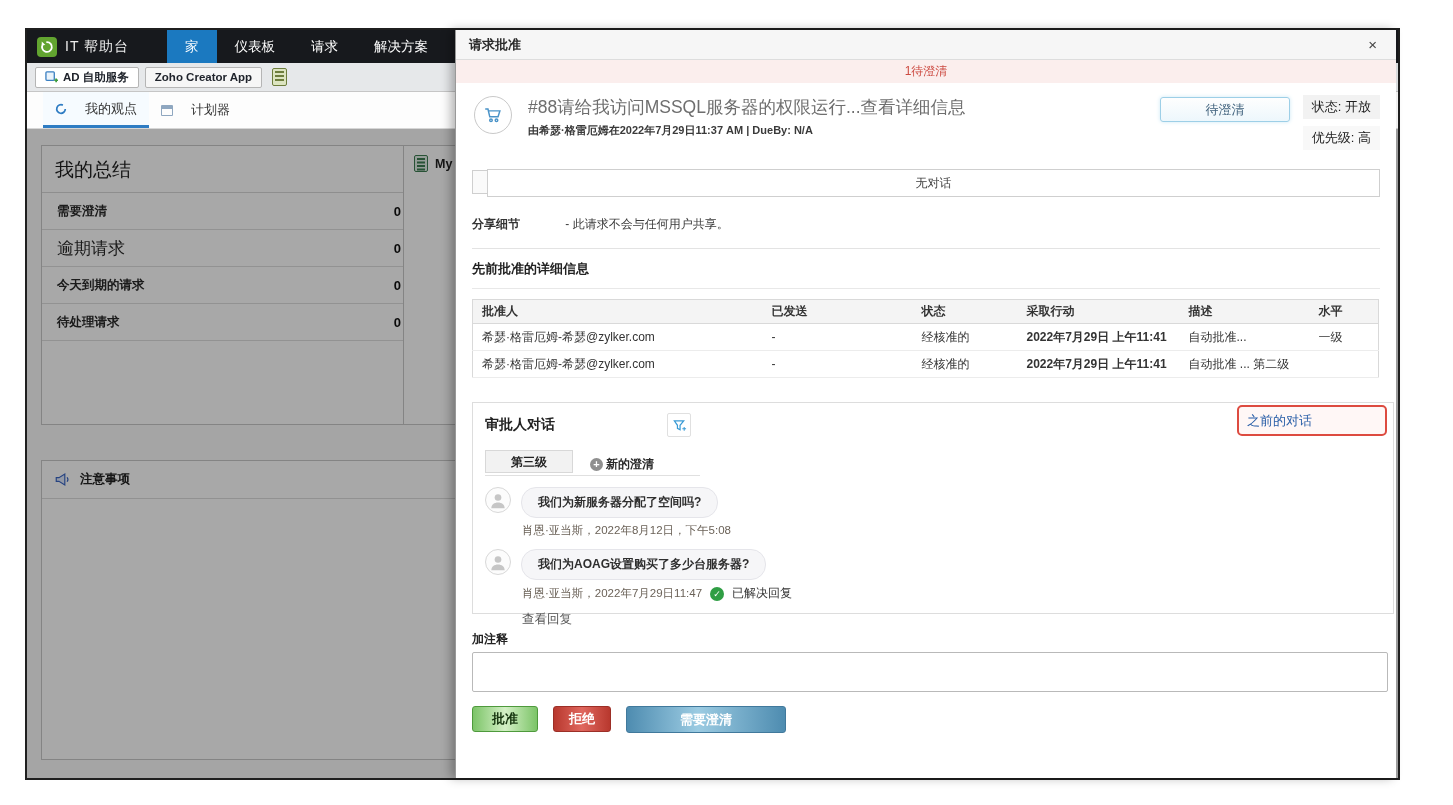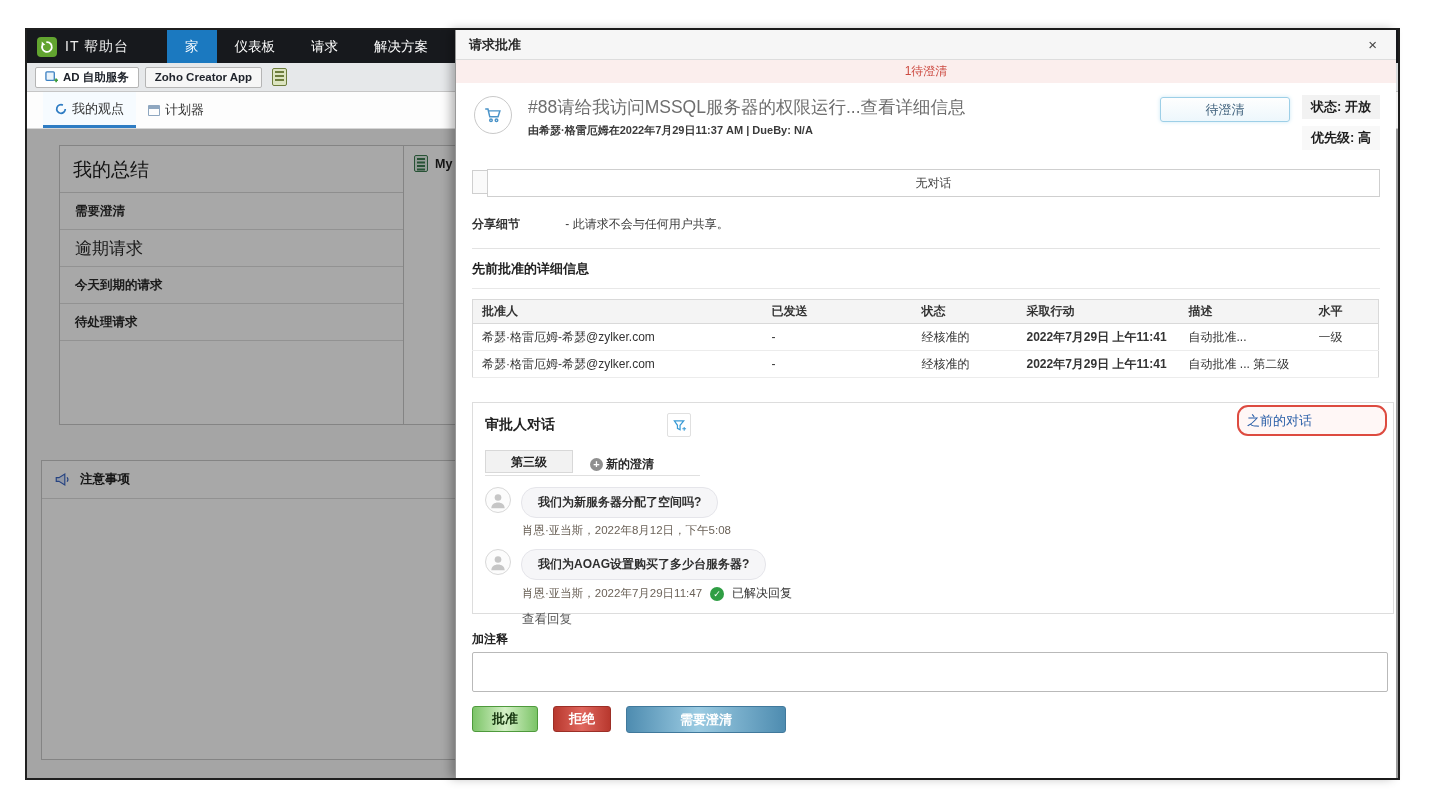--- a/index.html
+++ b/index.html
@@ -17,28 +17,28 @@
 
   
   .tabbar { height:29px; background:#e6e8ea; border-bottom:1px solid #c6c6c6; display:flex; align-items:center; padding-left:8px; gap:6px; }
   .apptab { display:flex; align-items:center; gap:5px; background:#fff; border:1px solid #b5b5b5; border-radius:2px; height:21px; padding:0 9px; font-size:11.5px; font-weight:bold; color:#20242c; }
   .apptab.secondary { background:#f6f6f6; }
   .clip-icon { width:15px; height:18px; border:1.5px solid #6d7d3c; border-radius:2px; background:#dce4c0; position:relative; margin-left:4px; }
   .clip-icon:before { content:""; position:absolute; left:2px; right:2px; top:2px; height:2px; background:#6d7d3c; box-shadow:0 4px 0 #6d7d3c, 0 8px 0 #6d7d3c; }
 
   
   .viewtabs { height:37px; background:#fdfdfd; border-bottom:1px solid #d6d6d6; display:flex; align-items:stretch; padding-left:16px; }
-  .viewtab { display:flex; align-items:center; gap:5px; padding:0 12px; font-size:13px; color:#333; }
+  .viewtab { display:flex; align-items:center; gap:18px; padding:0 12px; font-size:13px; color:#333; }
   .viewtab.active { border-bottom:3px solid #2e7cc3; background:#f6fbff; }
   .cal-icon { width:12px; height:11px; border:1.5px solid #8fa7c0; border-top-width:4px; border-radius:1px; }
 
   
   .content { position:relative; height:649px; background:#fbfbfb; }
   .panel { position:absolute; background:#fff; border:1px solid #c9c9c9; }
-  .summary { left:32px; top:16px; width:388px; height:280px; }
+  .summary { left:14px; top:16px; width:388px; height:280px; }
   .summary-title { font-size:19px; color:#1d1d1d; padding:11px 13px 9px; border-bottom:1px solid #d8d8d8; }
   .sumrow { display:flex; align-items:center; justify-content:space-between; padding:0 15px; height:37px; border-bottom:1px solid #dedede; }
   .sumrow .lbl { font-size:12.5px; font-weight:bold; color:#2a2a2a; }
   .sumrow.big .lbl { font-size:17px; font-weight:normal; }
   .sumrow .val { font-size:13px; font-weight:bold; color:#111; padding-right:12px; }
   .tasks { left:376px; top:16px; width:430px; height:280px; }
   .tasks-head { display:flex; align-items:center; gap:7px; padding:9px 10px; font-size:12.5px; font-weight:bold; color:#222; }
   .task-icon { width:14px; height:17px; border:1.5px solid #3d7d52; border-radius:2px; background:#e3efe7; position:relative; }
   .task-icon:before { content:""; position:absolute; left:2px; right:2px; top:2px; height:1.5px; background:#3d7d52; box-shadow:0 3.5px 0 #3d7d52, 0 7px 0 #3d7d52, 0 10.5px 0 #3d7d52; }
   .ann { left:14px; top:331px; width:780px; height:300px; }
@@ -51,21 +51,21 @@
   .m-title { font-size:13px; font-weight:bold; color:#2b2b2b; }
   .m-close { margin-left:auto; font-size:15px; color:#444; cursor:pointer; padding:0 6px; line-height:1; }
   .m-banner { height:23px; background:#fbeeed; display:flex; align-items:center; justify-content:center; font-size:12px; color:#cc4a41; }
   .m-body { flex:1; padding:0 16px; overflow:hidden; }
 
   .req { position:relative; margin-top:12px; height:62px; }
   .cart { position:absolute; left:2px; top:1px; width:38px; height:38px; border:1.5px solid #c9c9c9; border-radius:50%; display:flex; align-items:center; justify-content:center; background:#fff; }
   .req-title { position:absolute; left:56px; top:0; font-size:17.5px; color:#6e6e6e; white-space:nowrap; }
   .req-meta { position:absolute; left:56px; top:28px; font-size:11px; font-weight:bold; color:#3a3a3a; }
   .btn-clarify { position:absolute; right:90px; top:2px; width:130px; height:25px; border:1px solid #9dcfe7; border-radius:3px; background:linear-gradient(180deg,#fefefe,#edf7fc); box-shadow:0 0 4px #cfe9f5; font-size:13px; color:#3f617c; text-align:center; line-height:23px; cursor:pointer; }
-  .chip { position:absolute; right:0; background:#f2f2f2; padding:3px 9px; font-size:13px; font-weight:bold; color:#1e1e1e; }
+  .chip { position:absolute; right:0; background:#f2f2f2; padding:3px 9px; font-size:13px; font-weight:normal; color:#1e1e1e; }
   .chip.status { top:0; }
   .chip.priority { top:31px; background:#f8f8f8;text-align:center; }
 
   .noconv-row { display:flex; margin-top:12px; }
   .notch { width:16px; height:24px; border:1px solid #cfcfcf; background:#fafafa; margin-right:-1px; margin-top:1px; }
   .noconv { flex:1; height:28px; border:1px solid #cfcfcf; text-align:center; line-height:26px; font-size:12px; color:#3c3c3c; }
 
   .share { margin-top:19px; font-size:12px; color:#333; }
   .share b { font-weight:bold; }
   .share span { margin-left:42px; color:#3a3a3a; }
@@ -75,21 +75,21 @@
 
   table.appr { margin-top:10px; width:906px; border-collapse:collapse; table-layout:fixed; border:1px solid #d9d9d9; }
   table.appr th { background:#f4f4f4; height:24px; text-align:left; padding:0 9px; font-size:12px; color:#333; border-bottom:1px solid #d9d9d9;margin-top:44px; }
   table.appr td { height:27px; padding:0 9px; font-size:12px; color:#333; border-bottom:1px solid #ececec; white-space:nowrap; overflow:hidden; }
   td.dt { font-size:11px; font-weight:bold; }
 
   .convo { margin-top:24px; width:922px; border:1px solid #ddd; height:212px; position:relative; padding:10px 12px; }
   .convo-head { display:flex; align-items:center; }
   .convo-title { font-size:14px; font-weight:bold; color:#222; }
   .filter-btn { margin-left:112px; width:24px; height:24px; border:1px solid #e0e0e0; border-radius:2px; display:flex; align-items:center; justify-content:center; cursor:pointer; background:#fff; }
-  .prev-box { position:absolute; right:6px; top:2px; width:150px; height:31px; border:2px solid #dd4b40; border-radius:11px; background:#fff7f6; display:flex; align-items:center; padding-left:8px; }
+  .prev-box { position:absolute; right:6px; top:2px; width:150px; height:31px; border:2px solid #dd4b40; border-radius:5px; background:#fff7f6; display:flex; align-items:center; padding-left:8px; }
   .prev-link { font-size:13px; color:#2a5fa8; cursor:pointer; }
   .ctabs { margin-top:13px; display:flex; align-items:flex-end; border-bottom:1px solid #e0e0e0; width:215px; padding-bottom:2px; }
   .lvl-tab { width:88px; height:23px; background:#f2f2f2; border:1px solid #d8d8d8; font-size:12px; font-weight:bold; color:#222; text-align:center; line-height:22px; cursor:pointer; }
   .new-clar { margin-left:17px; display:flex; align-items:center; gap:3px; font-size:12px; font-weight:bold; color:#2b2b2b; cursor:pointer; }
   .plus-circ { width:13px; height:13px; border-radius:50%; background:#8f8f8f; color:#fff; font-size:11px; line-height:12px; text-align:center; }
   .msg { margin-top:11px; display:flex; gap:10px; align-items:flex-start; }
   .avatar { width:26px; height:26px; border-radius:50%; border:1px solid #d8d8d8; background:#fcfcfc; display:flex; align-items:center; justify-content:center; overflow:hidden; }
   .bubble { background:#f6f6f8; border:1px solid #e5e5ea; border-radius:15px; padding:6px 16px; font-size:12px; font-weight:bold; color:#2e2e2e; }
   .meta { margin-left:37px; margin-top:5px; font-size:11.5px; color:#6b6258; display:flex; align-items:center; gap:8px; }
   .chk { width:14px; height:14px; border-radius:50%; background:#2f9e44; color:#fff; font-size:9px; line-height:14px; text-align:center; font-weight:bold; }

